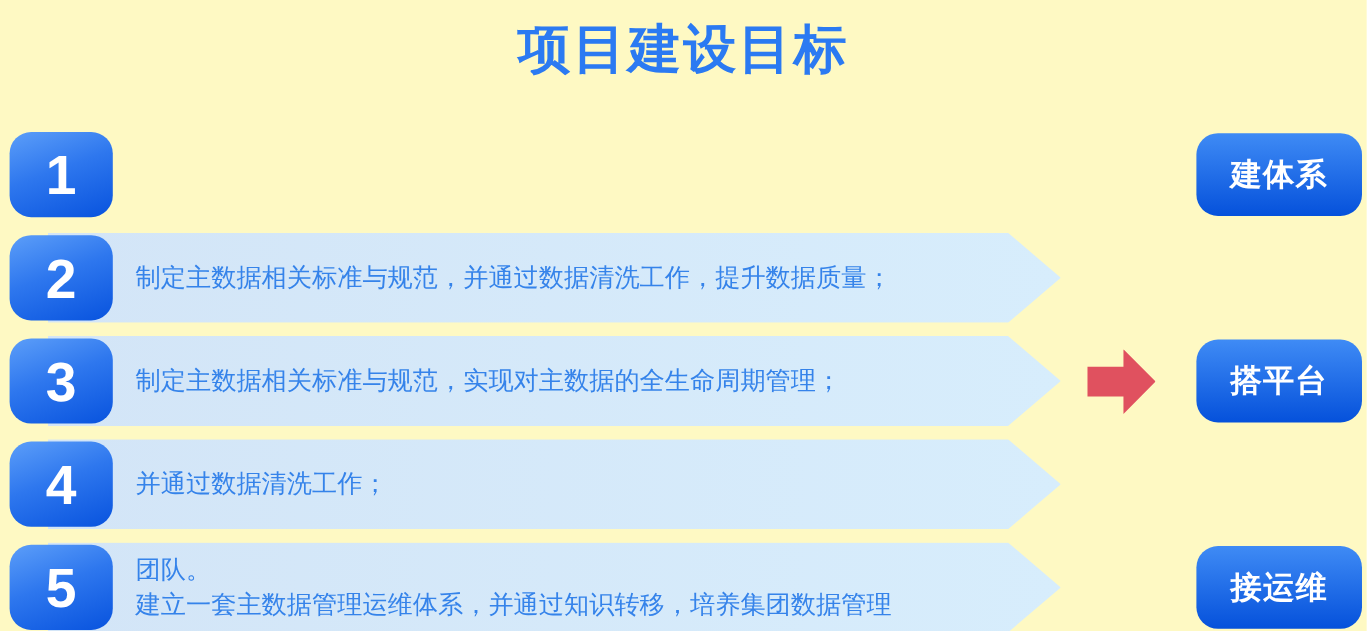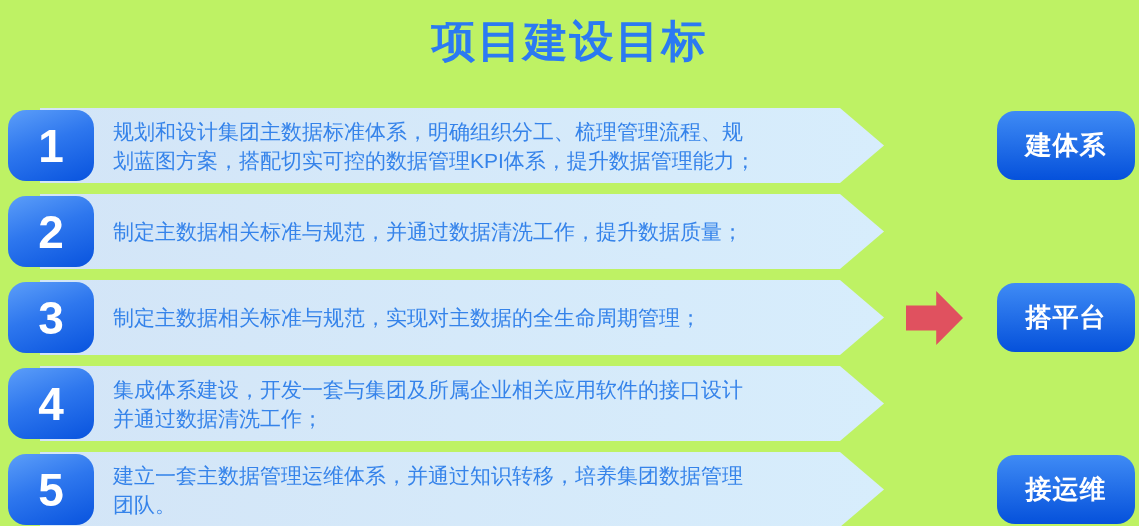--- a/index.html
+++ b/index.html
@@ -1,20 +1,20 @@
 <!DOCTYPE html>
 <html><head>
 <meta charset="utf-8">
 <style>
   * { margin:0; padding:0; box-sizing:border-box; }
   html,body { background:#ffffff; }
   .stage {
     position:relative;
     width:1139px; height:526px;
-    background:#bef264;
+    background:#fef9c3;
     overflow:hidden;
     font-family:"Liberation Sans","DejaVu Sans",sans-serif;
   }
   .title {
     position:absolute; top:12px; left:0; width:100%;
     text-align:center;
     font-size:44px; font-weight:bold;
     letter-spacing:2px;
     color:#2B7AF2;
   }
@@ -61,26 +61,20 @@
 </style>
 </head>
 <body>
 
 <div class="stage">
   <div class="title">项目建设目标</div>
 
   <div class="rows">
 
     <div class="row">
-      <div class="band">
-        <div class="desc">
-          <span>规划和设计集团主数据标准体系，明确组织分工、梳理管理流程、规</span>
-          <span>划蓝图方案，搭配切实可控的数据管理KPI体系，提升数据管理能力；</span>
-        </div>
-      </div>
       <div class="badge">1</div>
       <div class="tag">建体系</div>
     </div>
 
     <div class="row">
       <div class="band">
         <div class="desc">
           <span>制定主数据相关标准与规范，并通过数据清洗工作，提升数据质量；</span>
           <span></span>
         </div>
@@ -95,32 +89,31 @@
           <span></span>
         </div>
       </div>
       <div class="badge">3</div>
       <div class="tag">搭平台</div>
     </div>
 
     <div class="row">
       <div class="band">
         <div class="desc">
-          <span>集成体系建设，开发一套与集团及所属企业相关应用软件的接口设计</span>
           <span>并通过数据清洗工作；</span>
         </div>
       </div>
       <div class="badge">4</div>
     </div>
 
     <div class="row">
       <div class="band">
         <div class="desc">
+          <span>团队。</span>
           <span>建立一套主数据管理运维体系，并通过知识转移，培养集团数据管理</span>
-          <span>团队。</span>
         </div>
       </div>
       <div class="badge">5</div>
       <div class="tag">接运维</div>
     </div>
 
   </div>
 
   <div class="arrow"></div>
 </div>

